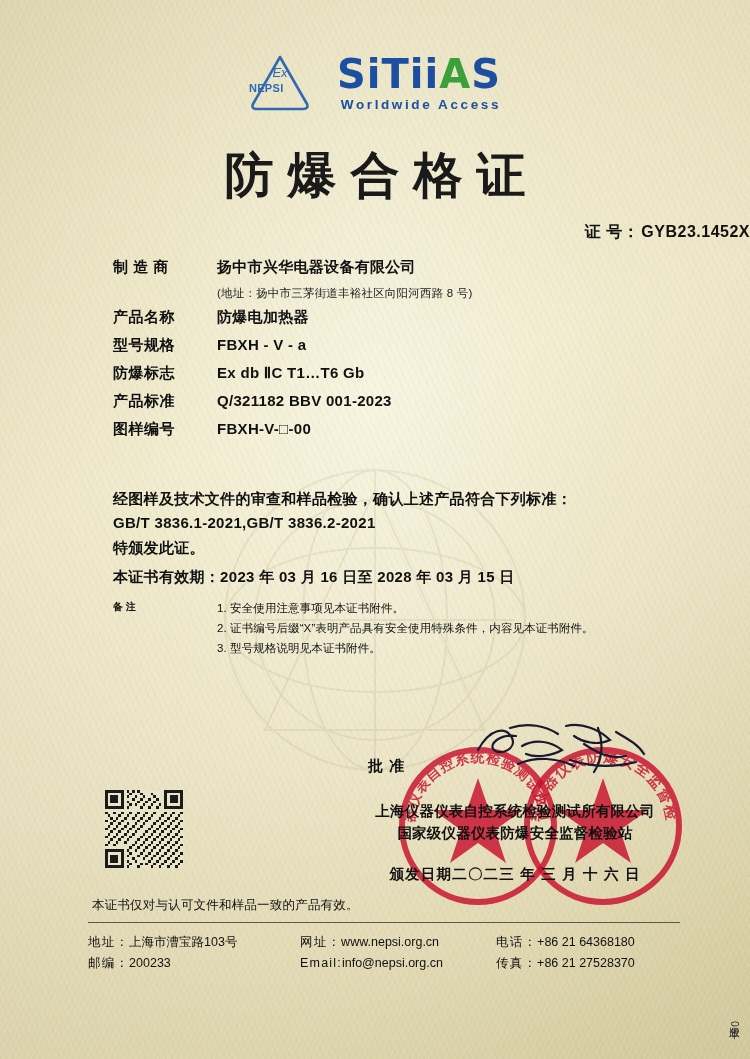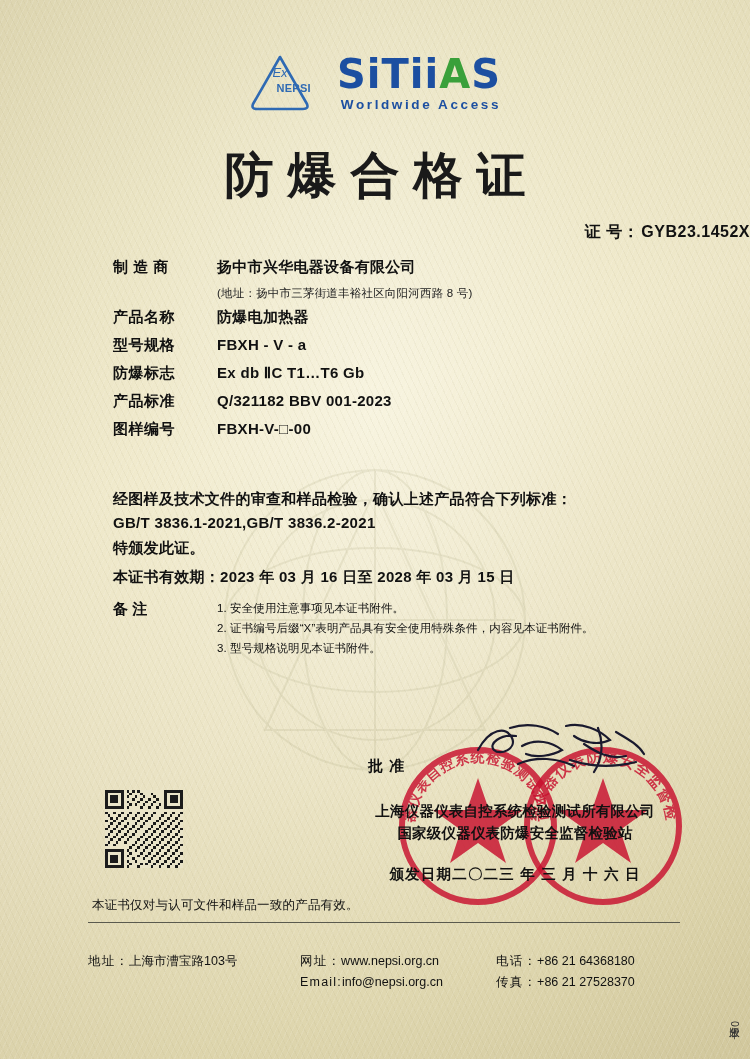--- a/index.html
+++ b/index.html
@@ -72,21 +72,21 @@
     font-size: 13px;
     font-style: italic;
     color: #2f6ab3;
     letter-spacing: 0px;
   }
   .nepsi .nepsi-text {
     position: absolute;
     top: 30px;
     left: 0;
     right: 0;
-    text-align: right;
+    text-align: left;
     font-size: 11px;
     font-weight: bold;
     color: #2f6ab3;
     letter-spacing: 0.3px;
   }
   .sitiias {
     line-height: 1;
   }
   .sitiias .brand {
     font-size: 40px;
@@ -194,21 +194,21 @@
   .remarks {
     position: absolute;
     top: 598px;
     left: 113px;
     right: 50px;
     display: flex;
   }
   .remarks .rlabel {
     width: 104px;
     flex: none;
-    font-size: 15px;
+    font-size: 10px;
     font-weight: bold;
     color: #111;
     padding-top: 2px;
   }
   .remarks ol {
     margin: 0;
     padding: 0;
     list-style: none;
     font-size: 11.5px;
     color: #111;
@@ -296,21 +296,21 @@
   .footer {
     position: absolute;
     top: 932px;
     left: 88px;
     right: 60px;
     display: flex;
     font-size: 12.5px;
     color: #111;
     line-height: 1.65;
   }
-  .fcol { flex: none; margin-top: 19px; }
+  .fcol { flex: none; }
   .fcol.c1 { width: 212px; }
   .fcol.c2 { width: 196px; }
   .fcol.c3 { width: 210px; }
   .fkey { font-weight: normal; letter-spacing: 1.2px; }
   .version {
     position: absolute;
     right: 8px;
     bottom: 24px;
     font-size: 10.5px;
     color: #333;
@@ -672,20 +672,23 @@
   <div class="issue-date">颁发日期二〇二三 年 三 月 十 六 日</div>
 
   <div class="footnote">本证书仅对与认可文件和样品一致的产品有效。</div>
   <div class="footer-rule"></div>
 
   <div class="footer">
     <div class="fcol c1">
       <div>
         <span class="fkey">地址：</span><span>上海市漕宝路103号</span>
       </div>
+      <div>
+        <span class="fkey">邮编：</span><span>200233</span>
+      </div>
     </div>
     <div class="fcol c2">
       <div>
         <span class="fkey">网址：</span><span>www.nepsi.org.cn</span>
       </div>
       <div>
         <span class="fkey">Email:</span><span>info@nepsi.org.cn</span>
       </div>
     </div>
     <div class="fcol c3">

